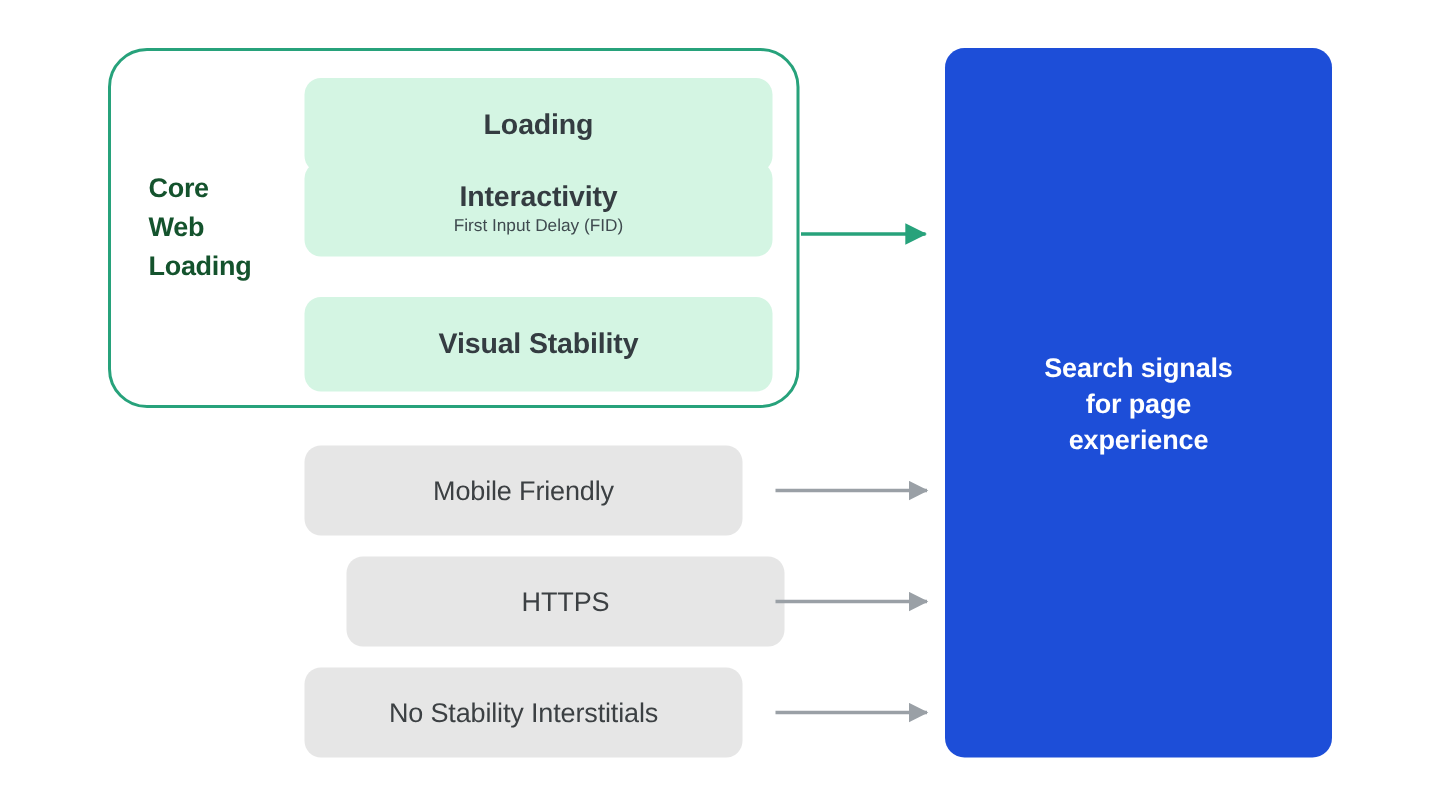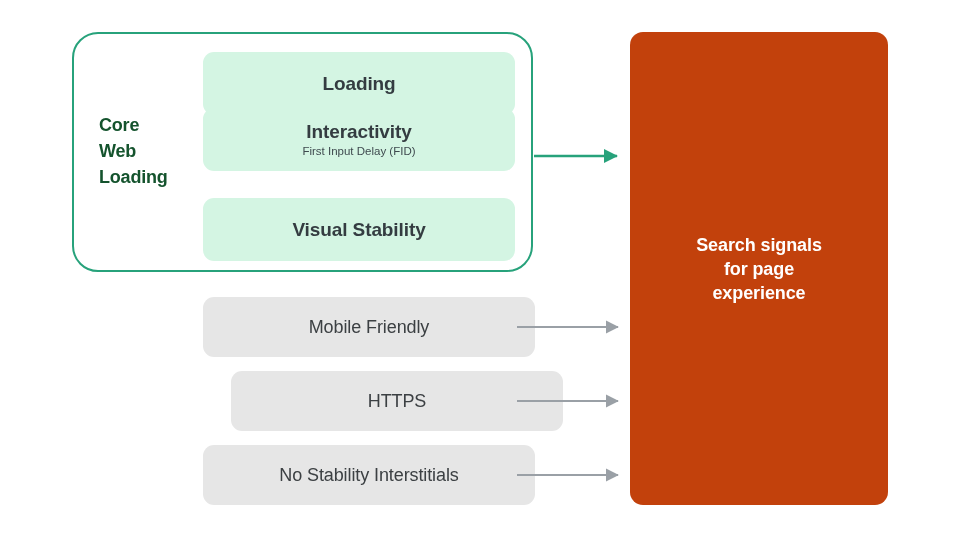--- a/index.html
+++ b/index.html
@@ -76,21 +76,21 @@
     font-weight: normal;
     color: #3F4A4F;
     line-height: 15px;
     margin-top: 1px;
   }
 
   
   .signal-pill {
     position: absolute;
     left: 203px;
-    width: 332px;
+    width: 292px;
     height: 60px;
     background: #E6E6E6;
     border-radius: 11px;
     display: flex;
     align-items: center;
     justify-content: center;
   }
   .signal-pill.s0 { top: 297px; }
   .signal-pill.s1 { top: 371px; margin-left: 28px; }
   .signal-pill.s2 { top: 445px; }
@@ -112,21 +112,21 @@
     pointer-events: none;
   }
 
   
   .search-signals-box {
     position: absolute;
     left: 630px;
     top: 32px;
     width: 258px;
     height: 473px;
-    background: #c2410c;
+    background: #1d4ed8;
     border-radius: 13px;
     display: flex;
     align-items: center;
     justify-content: center;
   }
   .search-signals-text {
     color: #ffffff;
     font-size: 18px;
     font-weight: bold;
     line-height: 24px;

